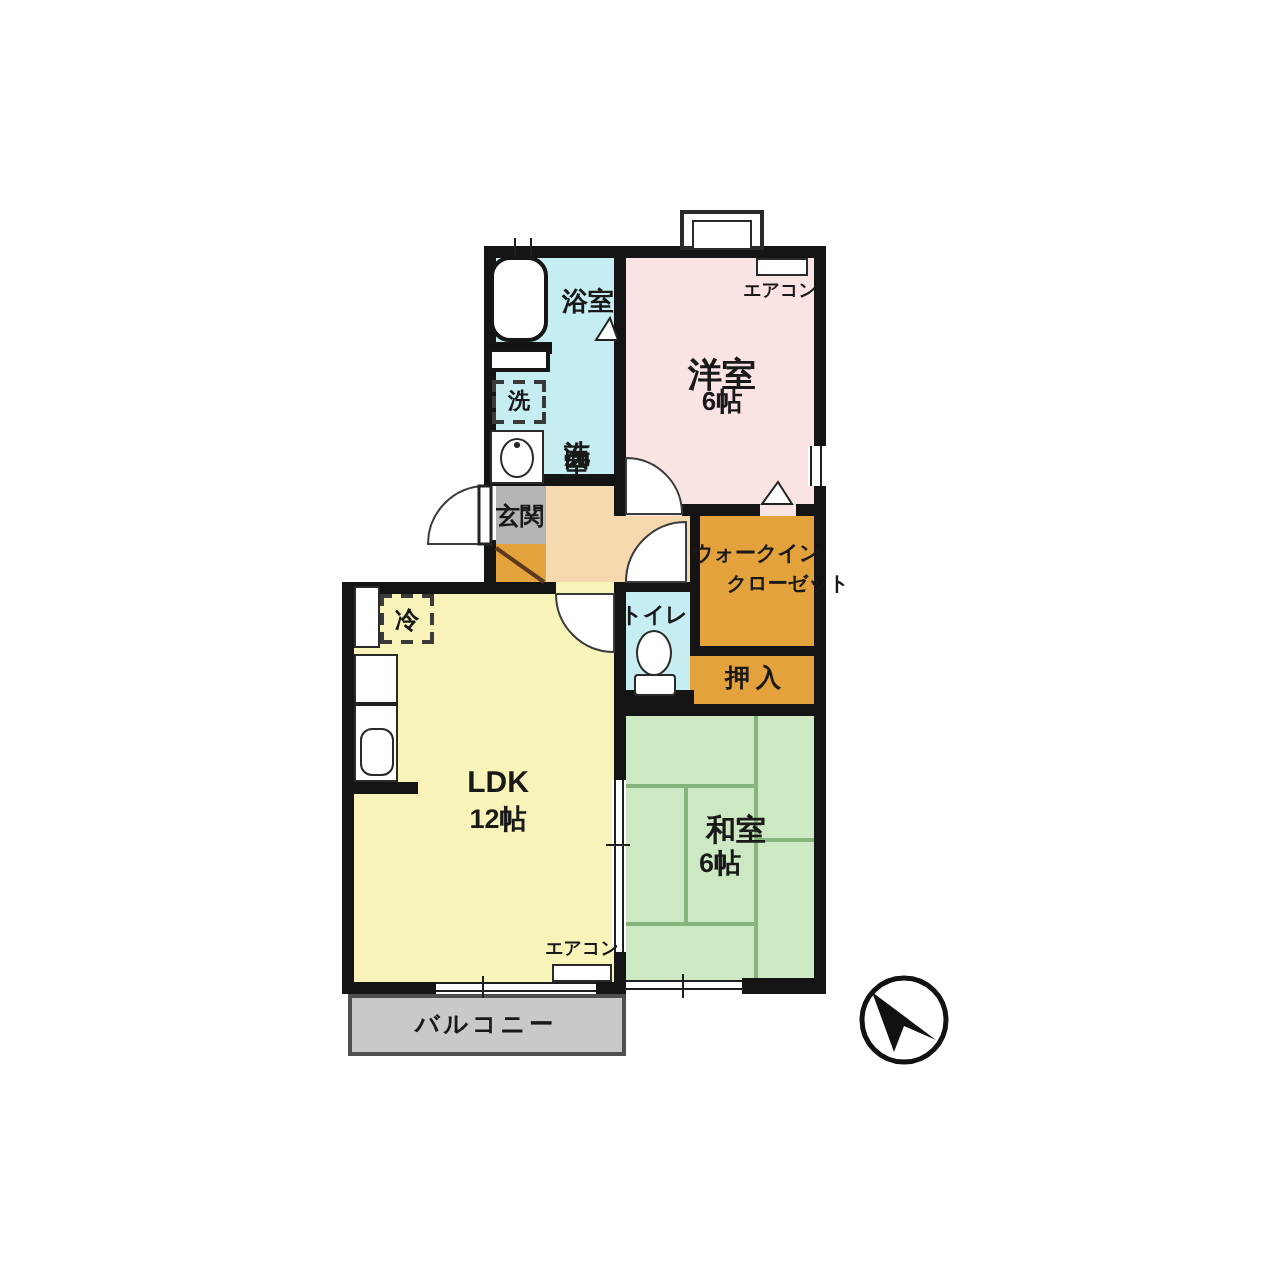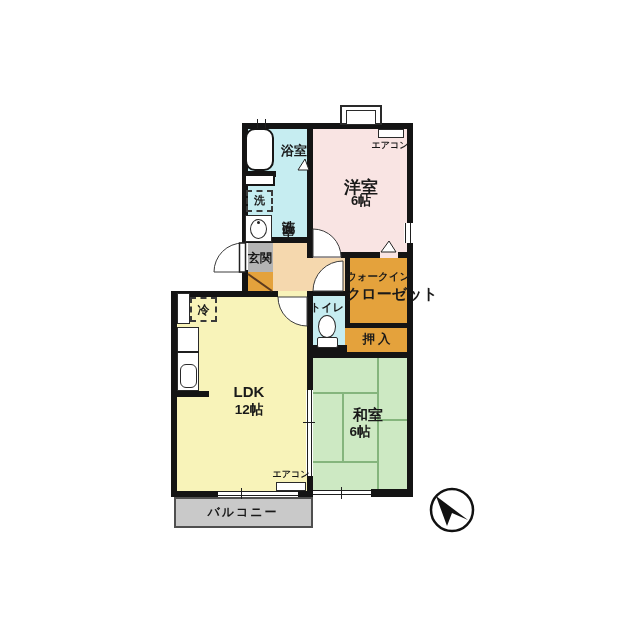--- a/index.html
+++ b/index.html
@@ -134,21 +134,21 @@
   <div class="fxthin" style="left:276px; top:482px; width:30px; height:9px;"></div>
 
   <div class="lbl" style="left:272px; top:142px; width:44px; font-size:13px;">浴室</div>
   <div class="lbl vert" style="left:279px; top:184px; height:58px; font-size:13px;">洗面室</div>
   <div class="lbl" style="left:246px; top:193px; width:27px; font-size:11px;">洗</div>
   <div class="lbl" style="left:244px; top:250px; width:32px; font-size:12px;">玄関</div>
   <div class="lbl" style="left:337px; top:176px; width:48px; font-size:17px;">洋室</div>
   <div class="lbl" style="left:337px; top:192px; width:48px; font-size:13px;">6帖</div>
   <div class="lbl" style="left:368px; top:139px; width:44px; font-size:9px;">エアコン</div>
   <div class="lbl" style="left:346px; top:270px; width:64px; font-size:10.5px;">ウォークイン</div>
-  <div class="lbl" style="left:346px; top:285px; width:64px; font-size:15px;">クローゼット</div>
+  <div class="lbl" style="left:362px; top:285px; width:64px; font-size:10px;">クローゼット</div>
   <div class="lbl" style="left:307px; top:300px; width:40px; font-size:11px;">トイレ</div>
   <div class="lbl" style="left:350px; top:331px; width:56px; font-size:12.5px; letter-spacing:3px;">押入</div>
   <div class="lbl" style="left:190px; top:302px; width:27px; font-size:12px;">冷</div>
   <div class="lbl" style="left:219px; top:383px; width:60px; font-size:15px;">LDK</div>
   <div class="lbl" style="left:219px; top:401px; width:60px; font-size:13.5px;">12帖</div>
   <div class="lbl" style="left:344px; top:406px; width:48px; font-size:15px;">和室</div>
   <div class="lbl" style="left:336px; top:423px; width:48px; font-size:13.5px;">6帖</div>
   <div class="lbl" style="left:270px; top:468px; width:42px; font-size:9px;">エアコン</div>
   <div class="lbl" style="left:184px; top:504px; width:118px; font-size:12px; letter-spacing:2px;">バルコニー</div>
 

